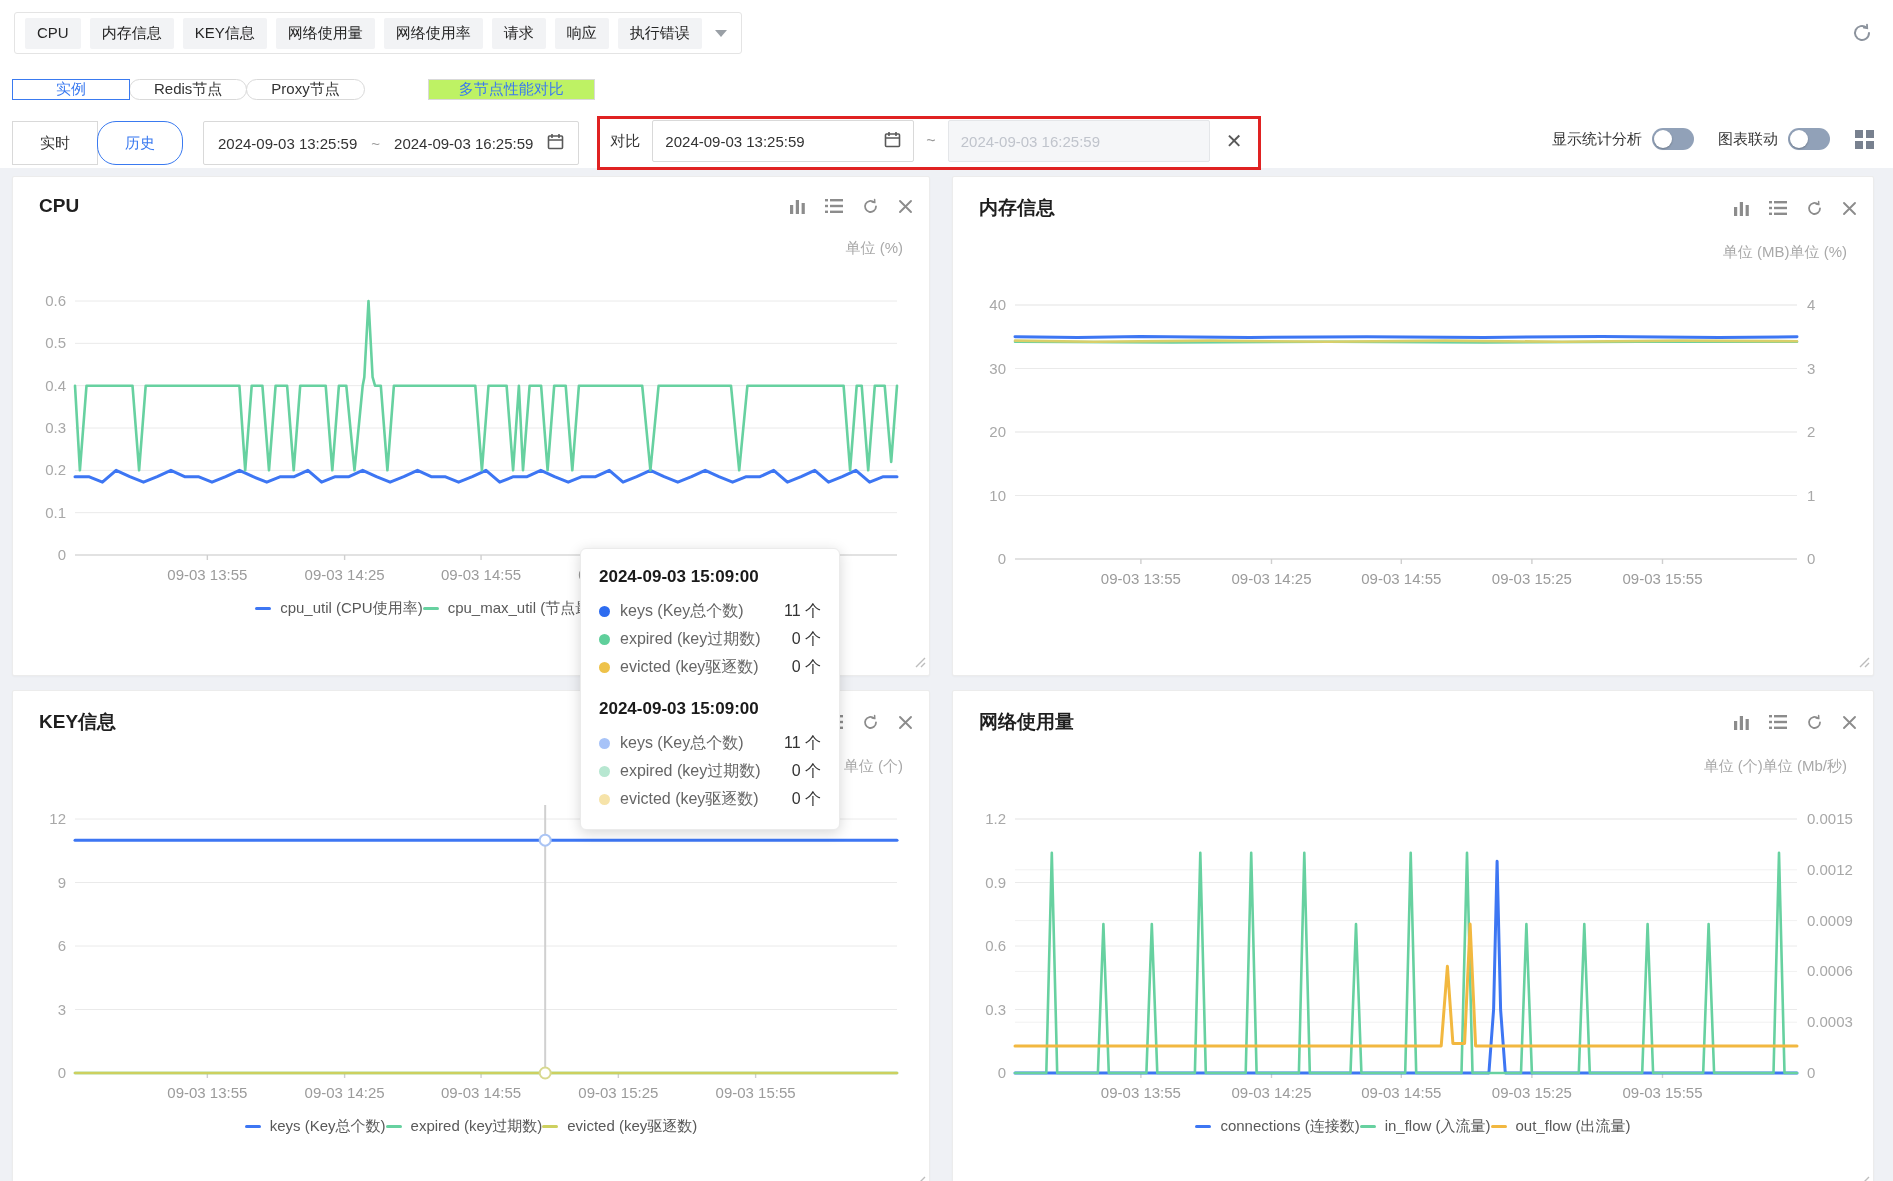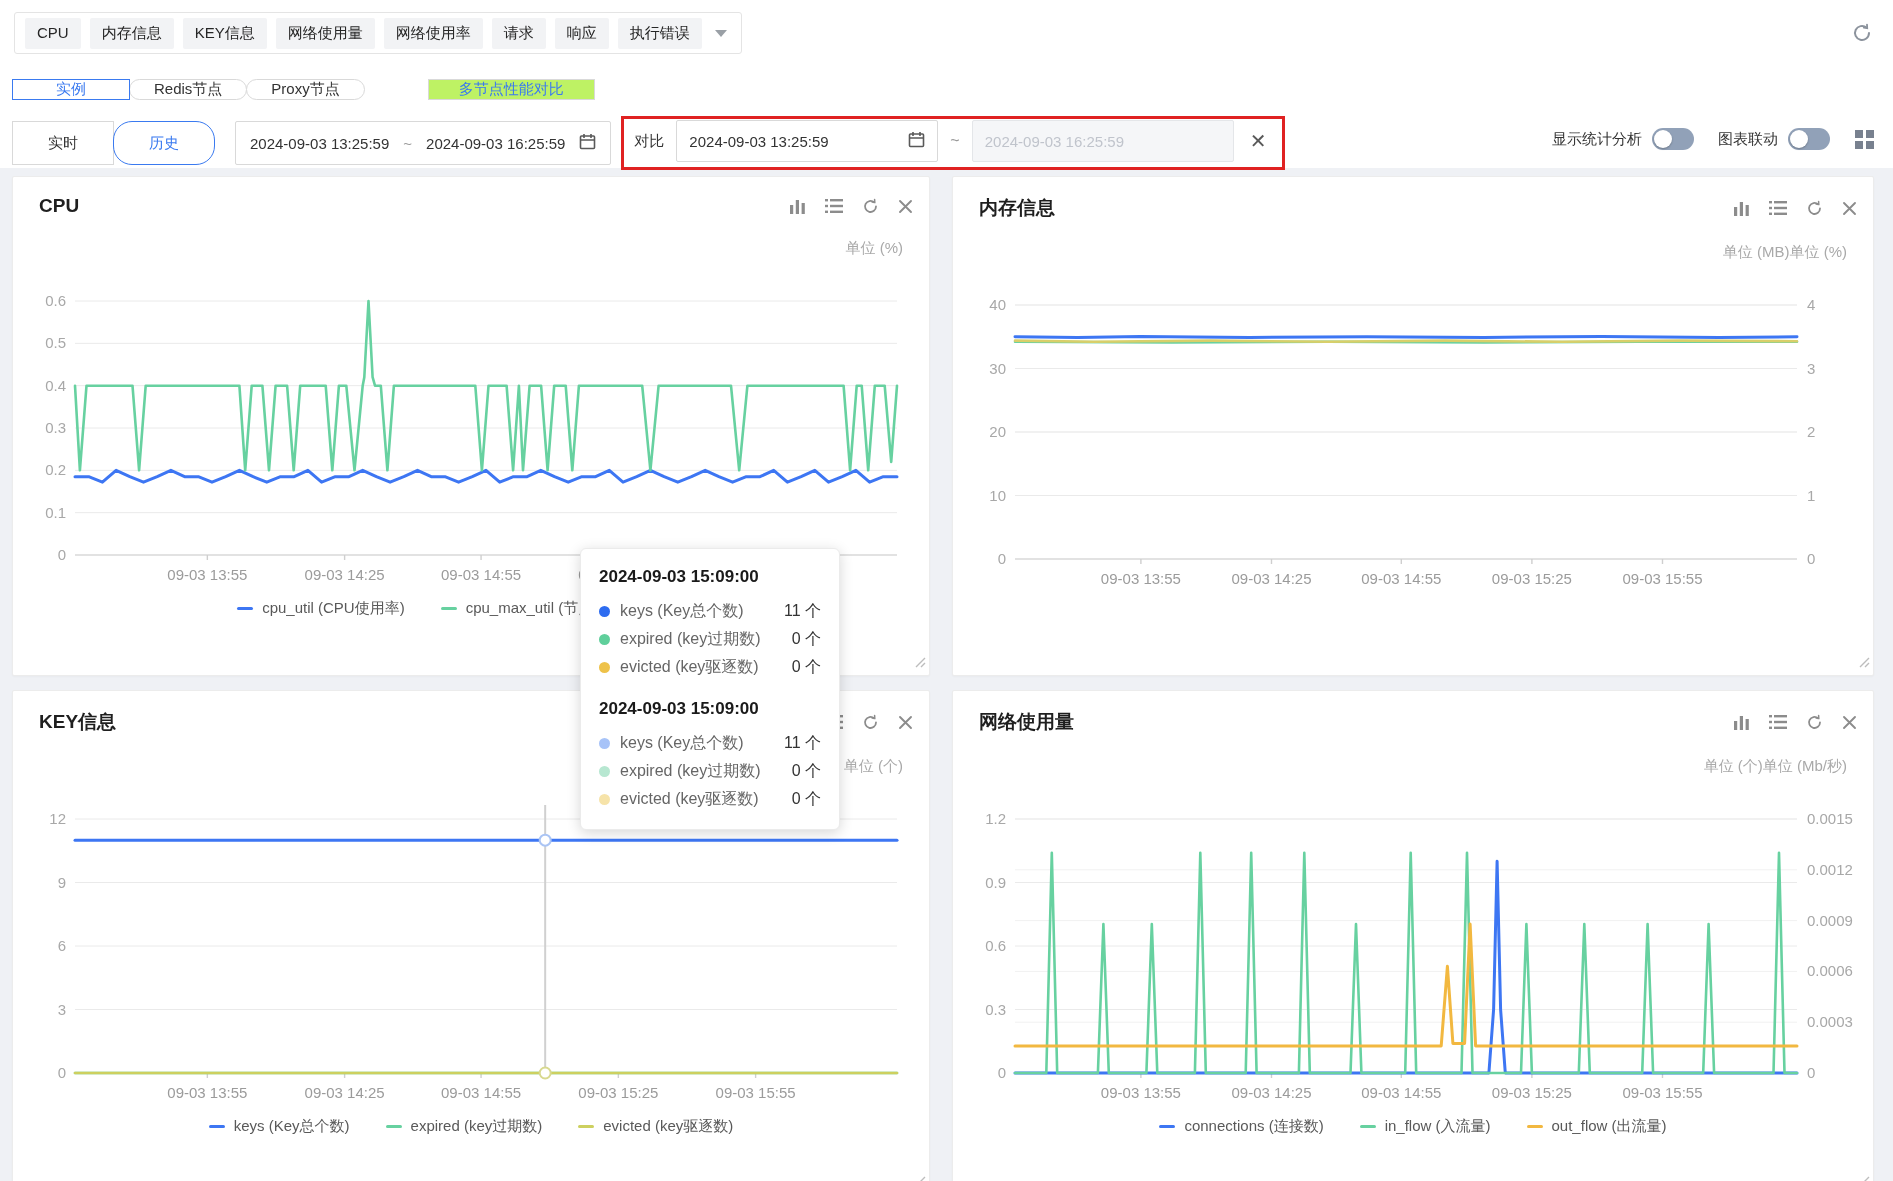--- a/index.html
+++ b/index.html
@@ -16,24 +16,24 @@
 
   
   .scope-row { position:absolute; left:12px; top:68px; height:42px; display:flex; align-items:center; }
   .btn { background:#fff; border:1px solid #d9d9d9; color:#333; font-size:15px; display:flex; align-items:center; justify-content:center; cursor:pointer; padding:0 24px; }
   .btn + .btn { margin-left:-1px;border-radius:19px; }
   .btn.active { border-color:#3a7af0; color:#3a7af0; position:relative; z-index:2; }
   .compare-nodes { margin-left:63px; padding:0 30px; color:#3a7af0; border:1px solid #d9d9d9; background:#bef264; font-size:15px; display:flex; align-items:center; cursor:pointer; }
 
   
   .time-row { position:absolute; left:12px; top:120px; height:46px; display:flex; align-items:center; }
-  .tbtn { width:102px; height:44px; }
+  .tbtn { width:86px; height:44px; }
   .range-box { margin-left:20px; height:44px; border:1px solid #d9d9d9; border-radius:2px; background:#fff; display:flex; align-items:center; gap:14px; padding:0 14px; font-size:15px; color:#333; cursor:pointer; }
   .range-box .tilde { color:#999; }
-  .compare-wrap { margin-left:10px; border:3px solid #e02222; display:flex; align-items:center; gap:12px; padding:1px 12px 5px 10px; background:#fff; }
+  .compare-wrap { margin-left:18px; border:3px solid #e02222; display:flex; align-items:center; gap:12px; padding:1px 12px 5px 10px; background:#fff; }
   .compare-label { font-size:15px; color:#333; }
   .cmp-input { height:42px; width:262px; border:1px solid #d9d9d9; border-radius:2px; background:#fff; display:flex; align-items:center; justify-content:space-between; padding:0 12px; font-size:15px; color:#333; cursor:pointer; }
   .cmp-input.disabled { background:#f5f6f8; border-color:#e4e6e9; color:#c0c4cc; cursor:default; }
   .clear-x { font-size:20px; color:#595959; cursor:pointer; padding:0 4px; line-height:1; }
   .view-controls { position:absolute; right:18px; top:128px; display:flex; align-items:center; gap:10px;margin-left:8px; }
   .vc-label { font-size:15px; color:#333; }
   .toggle { width:42px; height:22px; border-radius:11px; background:#91a1b8; position:relative; cursor:pointer; margin-right:14px; }
   .toggle .knob { position:absolute; left:2px; top:2px; width:18px; height:18px; border-radius:50%; background:#fff; box-shadow:0 1px 2px rgba(0,0,0,.25); }
 
   
@@ -41,21 +41,21 @@
   .panel.cpu { left:12px; top:176px; width:918px; height:500px; }
   .panel.mem { left:952px; top:176px; width:922px; height:500px; }
   .panel.key { left:12px; top:690px; width:918px; height:505px; }
   .panel.net { left:952px; top:690px; width:922px; height:505px; }
   .panel-head { display:flex; justify-content:space-between; align-items:center; padding:18px 16px 0 26px; }
   .panel-title { font-size:19px; font-weight:700; color:#1f1f1f; }
   .panel-icons { display:flex; align-items:center; gap:19px; }
   .panel-icons .pic { cursor:pointer; display:inline-flex; }
   .unit-row { display:flex; justify-content:flex-end; padding:0 26px; margin-top:22px; font-size:15px; color:#a9a9a9; height:20px; }
   .chart-wrap { padding:0 16px; margin-top:2px; }
-  .legend { display:flex; justify-content:center; align-items:center; gap:36px; margin-top:4px; }
+  .legend { display:flex; justify-content:center; align-items:center; margin-top:4px; }
   .legend-item { display:flex; align-items:center; gap:9px; cursor:pointer; }
   .legend-dash { width:16px; height:3px; border-radius:2px; }
   .legend-text { font-size:15px; color:#595959; }
   .resize-handle { position:absolute; right:3px; bottom:3px; }
 
   
   .tooltip { position:absolute; left:580px; top:548px; width:260px; background:#fff; border:1px solid #ebebeb; border-radius:6px;
     box-shadow:0 3px 14px rgba(0,0,0,.16); padding:18px 18px 16px 18px; z-index:50; }
   .tt-section + .tt-section { margin-top:18px; }
   .tt-time { font-size:17px; font-weight:700; color:#1a1a1a; margin-bottom:10px; }

